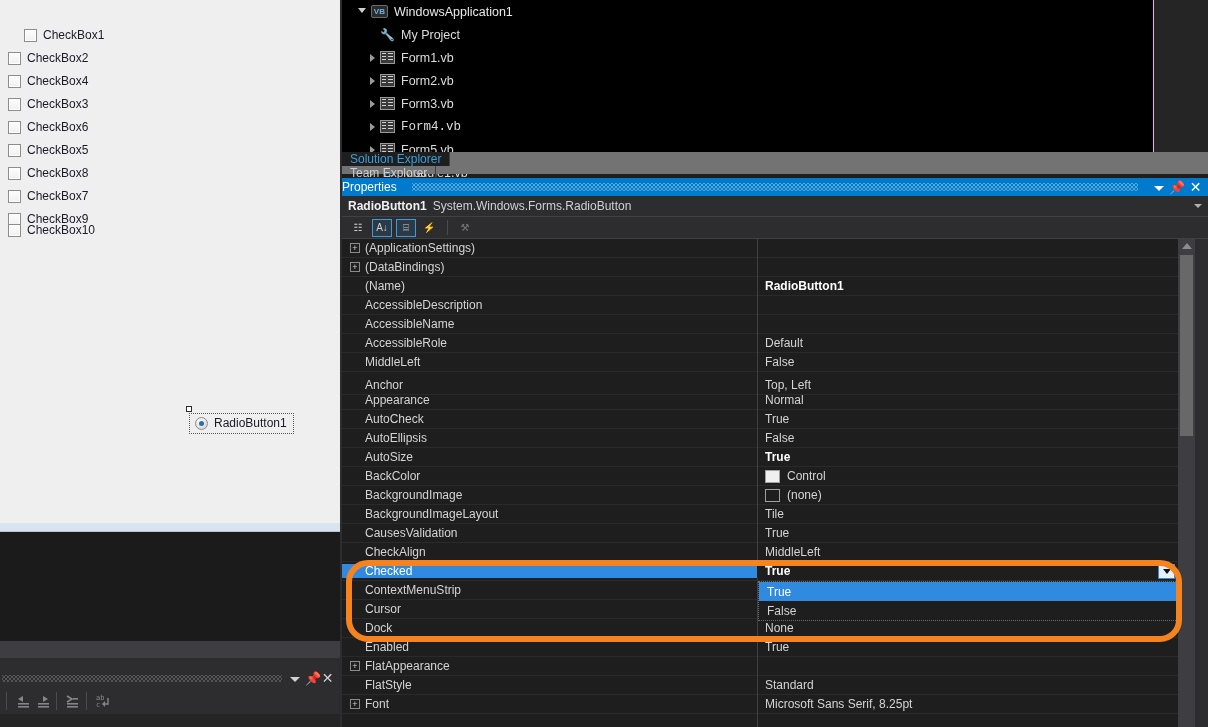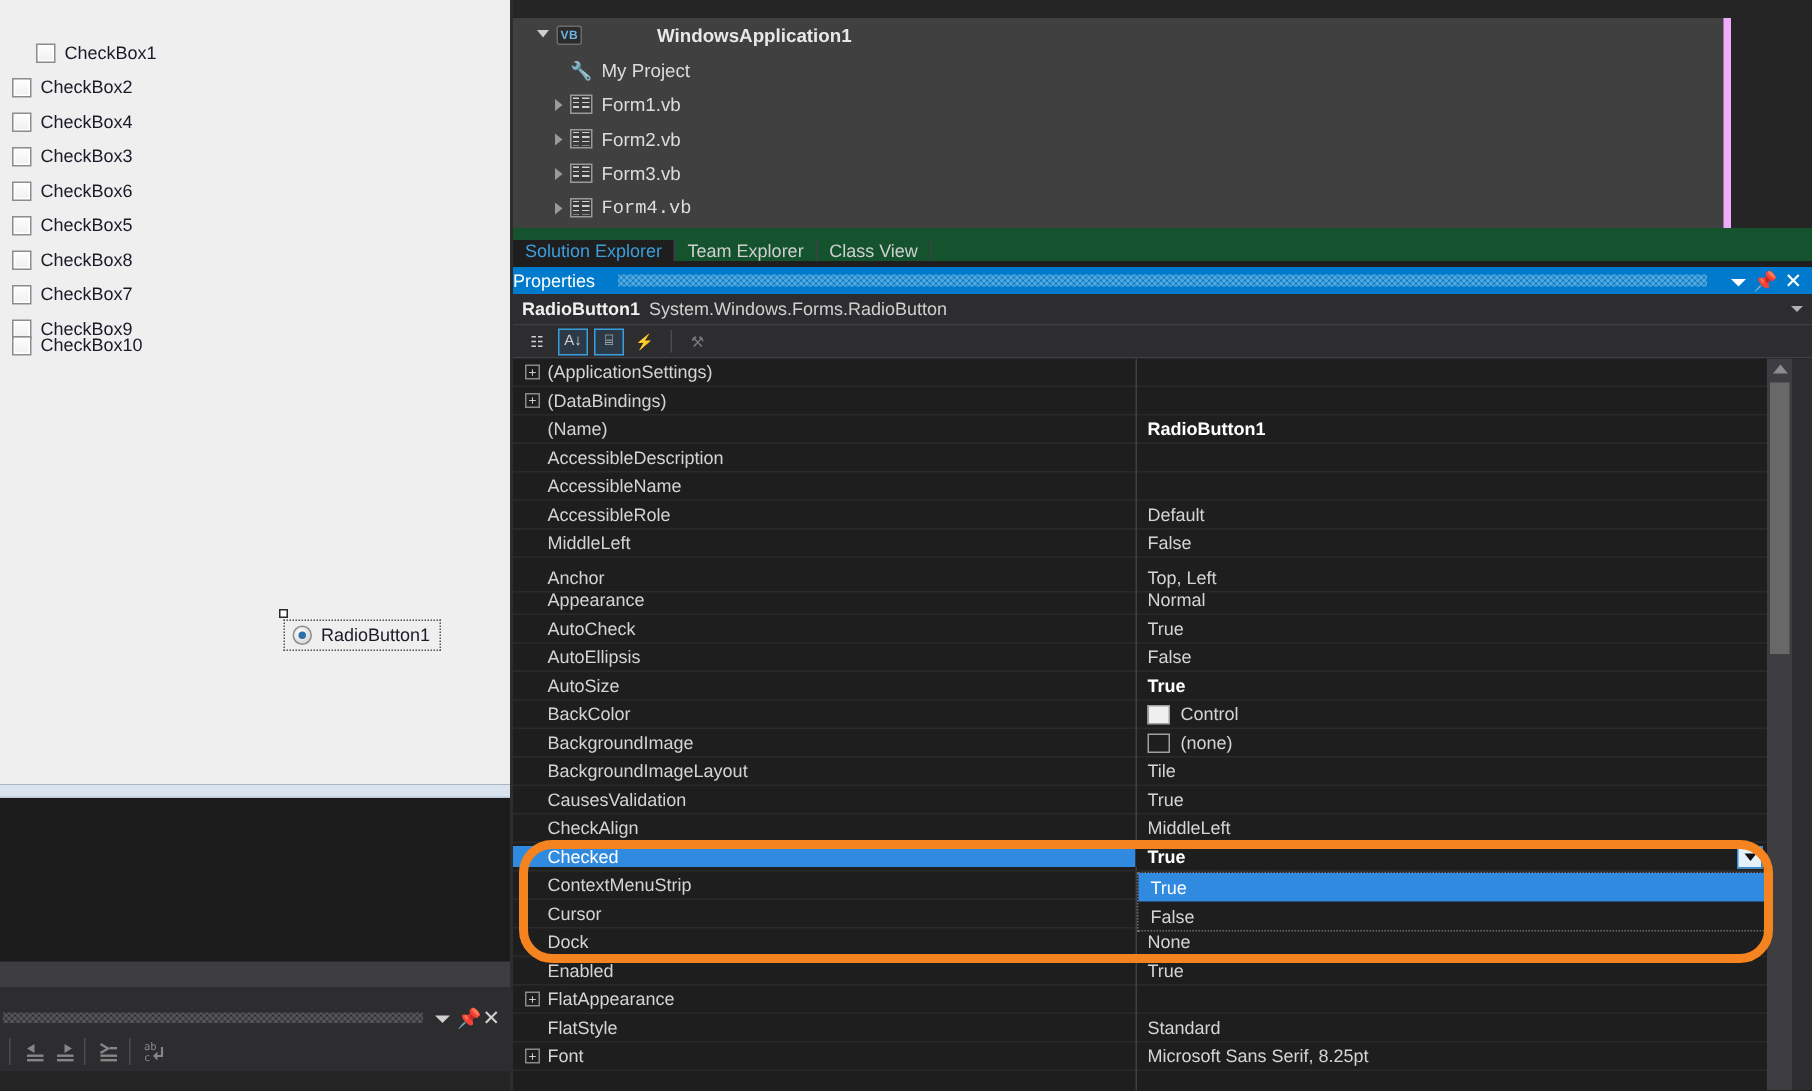--- a/index.html
+++ b/index.html
@@ -118,22 +118,22 @@
     position: absolute; left: 340px; top: 0; width: 2px; height: 727px;
     background: #2d2d30;
   }
 
   
   #solution-explorer {
     position: absolute; left: 342px; top: 0; width: 866px; height: 152px;
     background: #252526;
   }
   #se-tree-bg {
-    position:absolute; left: 0; top: 12px; width: 812px; height: 152px;
-    background: #404040; border-right: 5px solid #f0abfc;
+    position:absolute; left: 0; top: 0; width: 812px; height: 152px;
+    background: #000000; border-right: 1px solid #f0abfc;
   }
   .tree-row {
     position: absolute; left: 0; height: 23px;
     display: flex; align-items: center;
     font-size: 12.5px;
     color: #dcdcdc;
     white-space: nowrap;
   }
   .tw-arrow {
     width: 0; height: 0; margin-right: 5px;
@@ -167,25 +167,25 @@
   }
   .form-icon::after {
     content:""; position:absolute; left:7px; top:1px; width:5px; height:9px;
     background: repeating-linear-gradient(#cfcfcf 0 1px, transparent 1px 3px);
   }
   .wrench-icon {
     width: 15px; height: 14px; margin-right: 6px; flex:0 0 auto;
     display:flex; align-items:center; justify-content:center;
     color: #c8c8c8; font-size: 12px;
   }
-  .tree-label.bold { font-weight: bold; color: #e8e8e8; margin-left: 44px; }
+  .tree-label.bold { font-weight: normal; color: #e8e8e8; }
 
   #se-tabs {
     position: absolute; left: 0; top: 152px; width: 866px; height: 22px;
-    background: #14532d; display: flex; align-items: flex-end;
+    background: #737373; display: flex; align-items: flex-start; flex-direction: column;
   }
   .se-tab {
     display:flex; align-items:center; padding: 0 8px;
     font-size: 12px; color: #cfcfcf; cursor: pointer;
     border-right: 1px solid #3f3f46;
   }
   .se-tab.active { color: #3c9ddb; background: #1e1e1e; }
 
   
   #properties-window {

